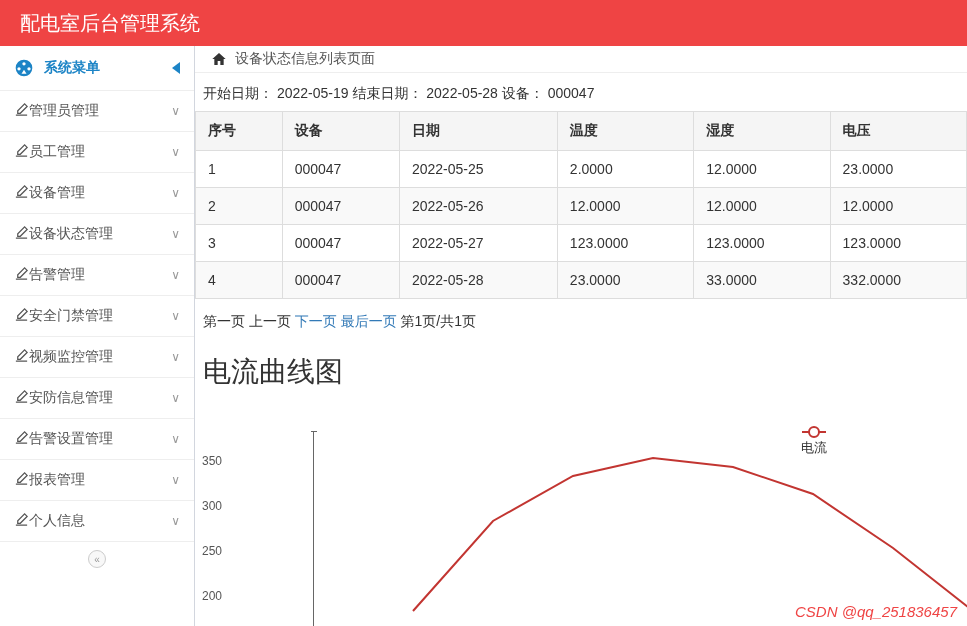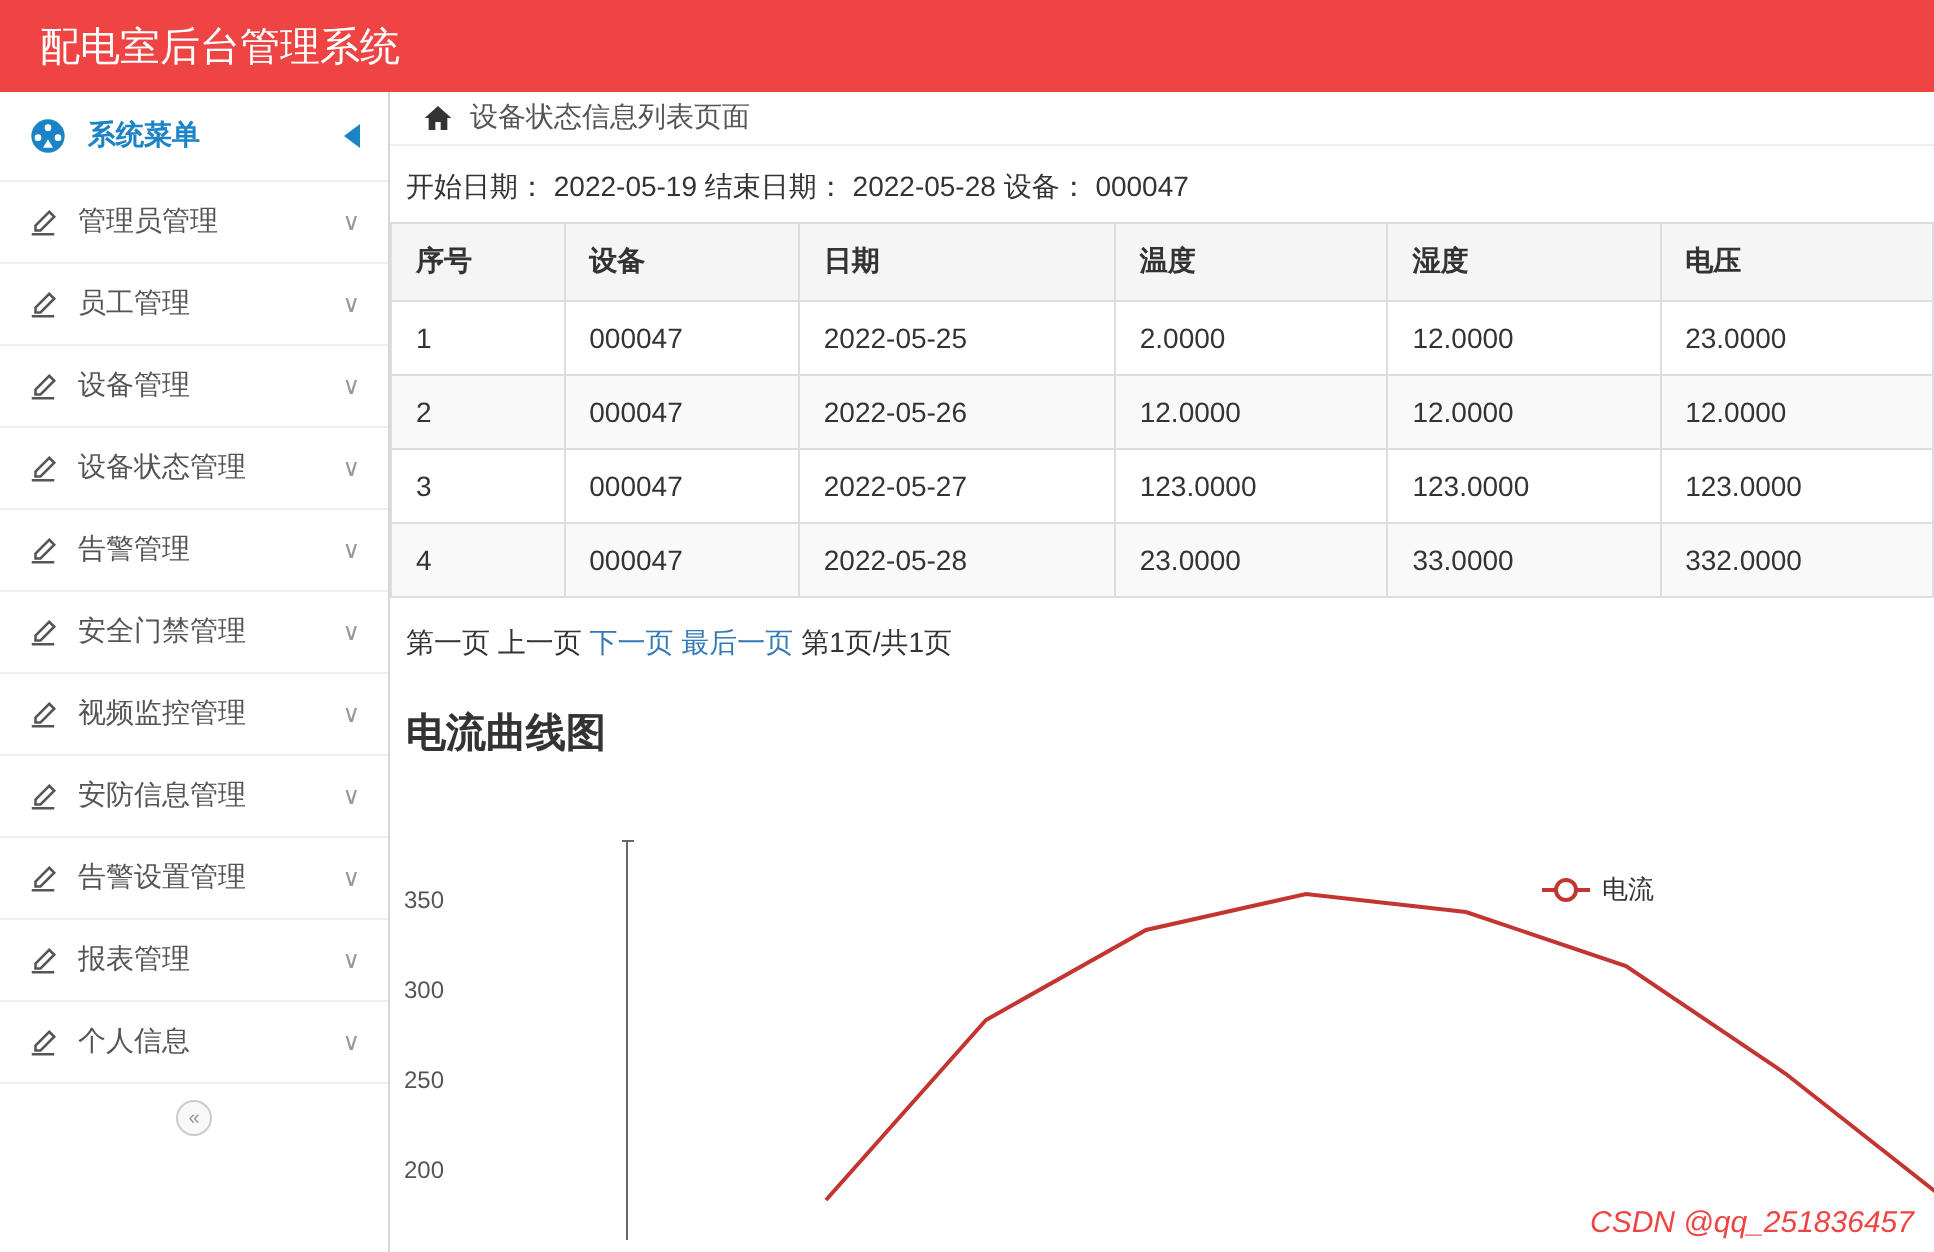--- a/index.html
+++ b/index.html
@@ -9,21 +9,21 @@
     
     .container { display: flex; height: calc(100% - 46px); }
     
     .sidebar { width: 195px; border-right: 1px solid #d2d6de; display: flex; flex-direction: column; }
     .sidebar-header { display: flex; align-items: center; padding: 12px 14px; color: #1c84c6; font-weight: bold; justify-content: space-between; }
     .sidebar-header .dash-icon { width: 20px; height: 20px; margin-right: 10px; }
     .sidebar-header .left { display: flex; align-items: center; }
     .sidebar-header .caret { width: 0; height: 0; border-top: 6px solid transparent; border-bottom: 6px solid transparent; border-right: 8px solid #1c84c6; }
     
     .menu-item { display: flex; align-items: center; justify-content: space-between; padding: 11px 14px; border-top: 1px solid #eee; color: #555; cursor: pointer; }
-    .menu-item .left { display: flex; align-items: center; gap: 10px; }
+    .menu-item .left { display: flex; }
     .menu-item .edit-icon { width: 15px; height: 15px; flex-shrink: 0; }
     .menu-item .chevron { color: #999; font-size: 12px; }
     
     .collapse-btn { padding: 8px 0; display: flex; justify-content: center; border-top: 1px solid #eee; }
     .collapse-btn .circle { width: 18px; height: 18px; border: 1px solid #ccc; border-radius: 50%; display: flex; align-items: center; justify-content: center; font-size: 10px; color: #999; background: #f8f8f8; }
     
     .main { flex: 1; overflow: hidden; display: flex; flex-direction: column; }
     .breadcrumb { padding: 4px 16px; display: flex; align-items: center; gap: 8px; color: #555; border-bottom: 1px solid #eee; }
     .breadcrumb .home-icon { color: #333; }
     
@@ -32,24 +32,24 @@
     
     table { width: 100%; border-collapse: collapse; }
     th, td { text-align: left; padding: 10px 12px; border: 1px solid #ddd; margin-left: 12px; }
     th { background: #f5f5f5; font-weight: bold; }
     tr:nth-child(even) td { background: #f9f9f9; }
     
     .pagination { padding: 14px 8px; }
     .pagination a { color: #337ab7; text-decoration: none; }
     .pagination span { color: #333; }
     
-    .chart-title { font-size: 20px; padding: 8px 8px 10px 8px; font-weight: bold; }
+    .chart-title { font-size: 28px; padding: 8px 8px 10px 8px; font-weight: normal; }
     
     .chart-area { position: relative; padding-left: 8px; }
-    .legend { position: absolute; top: 16px; right: 140px; display: flex; align-items: center; gap: 6px; color: #333; font-size: 13px; }
+    .legend { position: absolute; top: 0; right: 140px; display: flex; align-items: center; gap: 6px; color: #333; font-size: 13px; flex-direction: column; }
     .legend-marker { width: 24px; height: 2px; background: #c23531; position: relative; }
     .legend-marker::after { content: ""; position: absolute; left: 50%; top: 50%; width: 8px; height: 8px; border: 2px solid #c23531; border-radius: 50%; background: #fff; transform: translate(-50%, -50%); }
     
     .plot { position: relative; width: 740px; height: 220px; margin-top: 30px; margin-left: 60px; }
     .y-axis { position: absolute; left: 46px; top: 30px; }
     .y-tick { position: absolute; right: 19px; font-size: 12px; color: #555; transform: translateY(-50%); }
     .axis-line { position: absolute; background: #666; }
     
     .watermark { position: absolute; bottom: 6px; right: 10px; color: #ef4444; font-size: 15px; font-style: italic; pointer-events: none; }
   </style>

